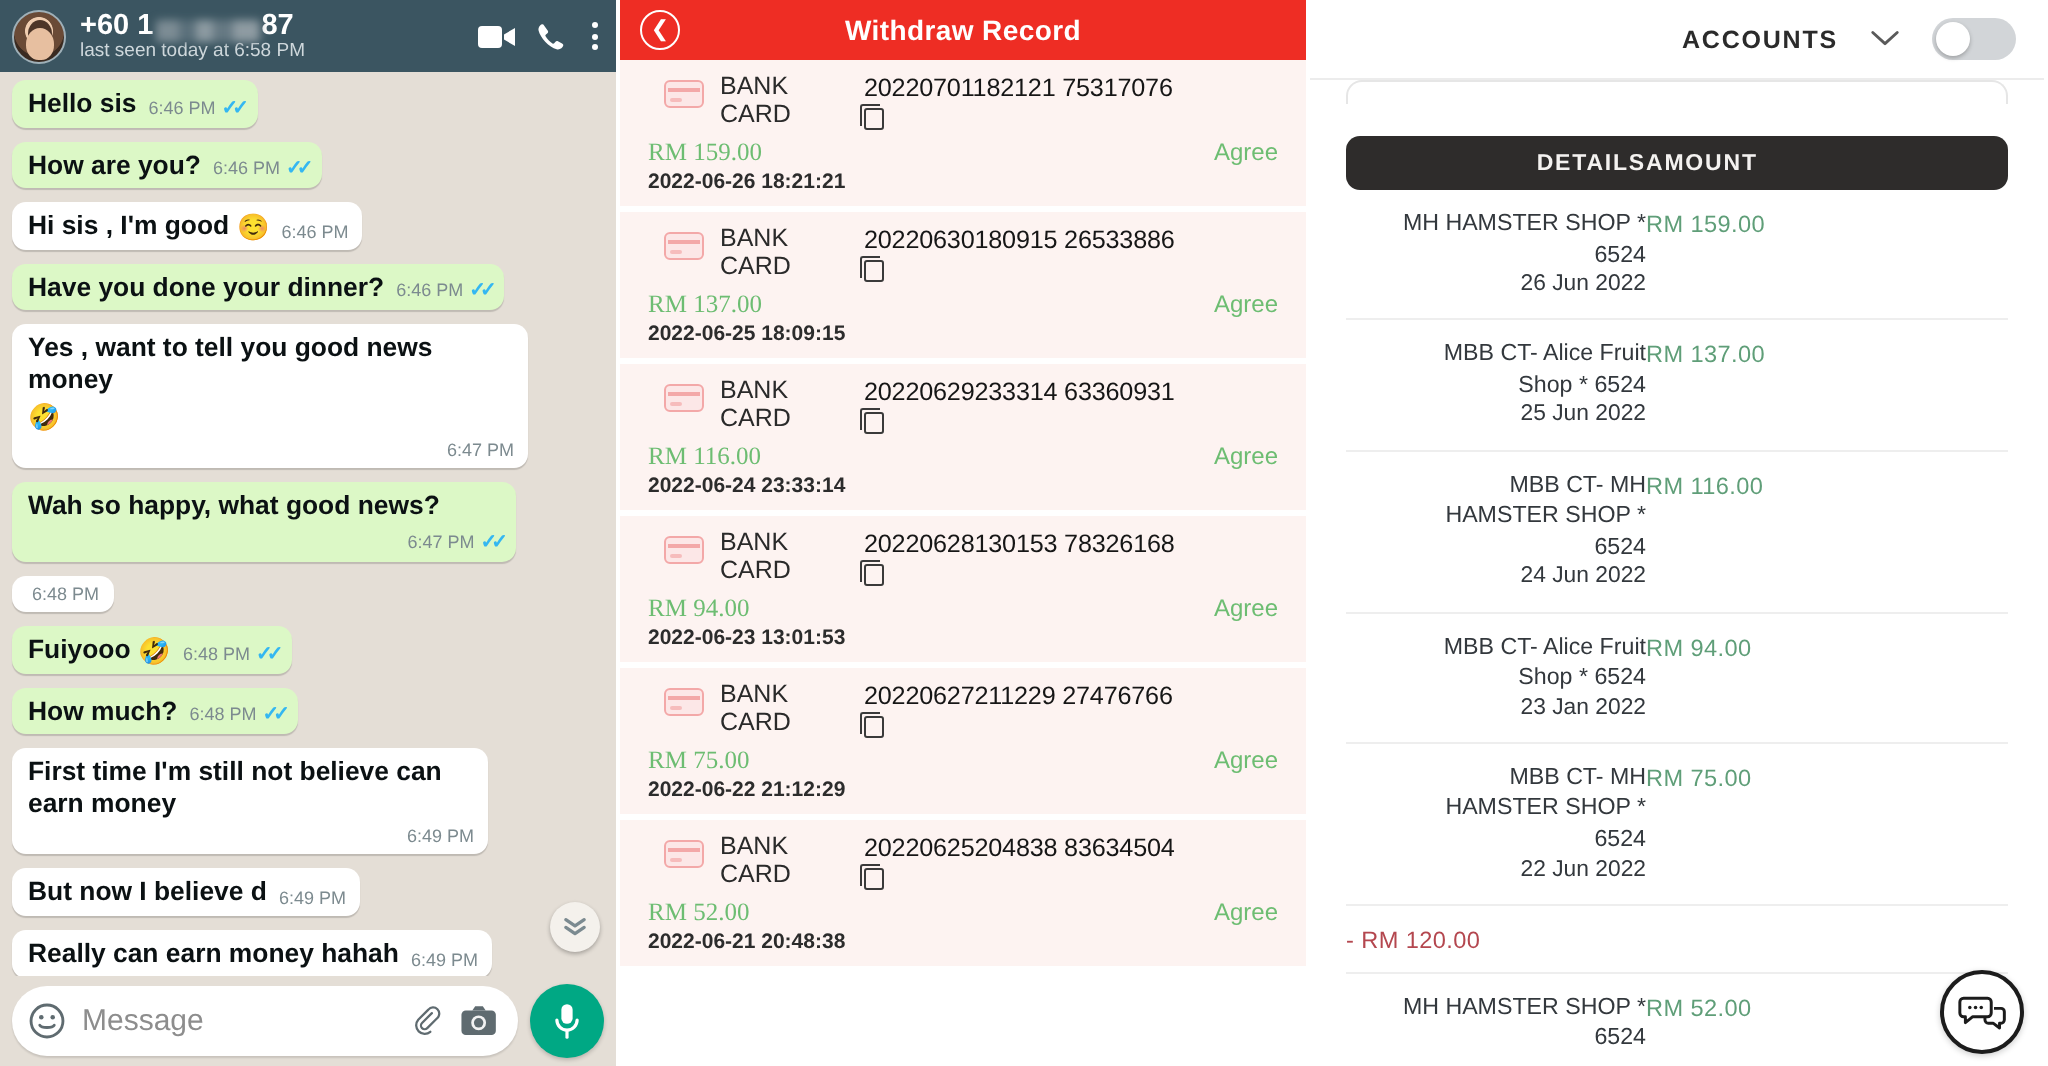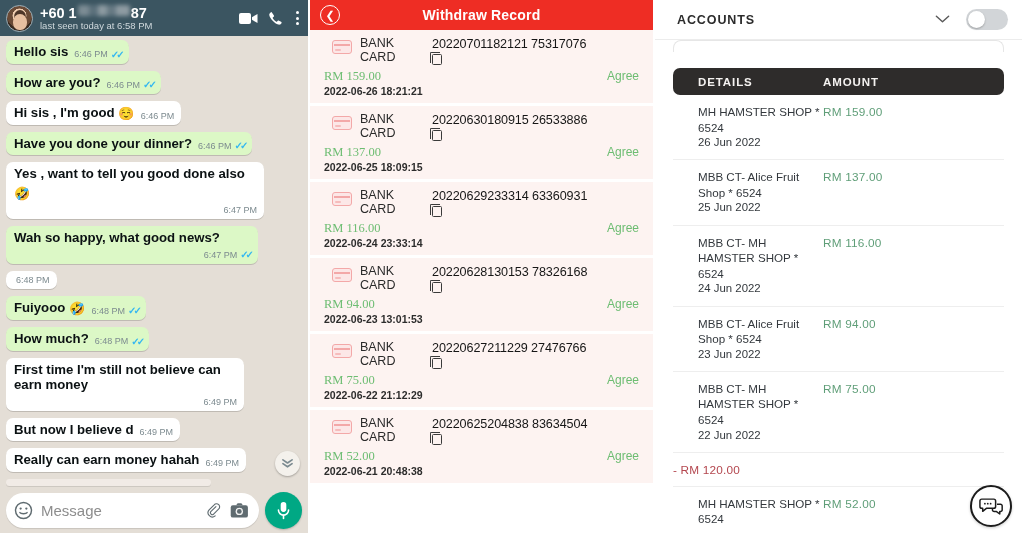--- a/index.html
+++ b/index.html
@@ -27,21 +27,21 @@
     overflow: hidden; position: relative;
   }
   .avatar::after{
     content:""; position:absolute; left:6px; top:8px; width:14px; height:16px;
     border-radius:50% 50% 45% 45%; background:#e7bfa0;
     box-shadow: 0 -5px 0 -1px #4d3528;
   }
   .hdr-txt { margin-left: 7px; line-height: 1.12; flex: 1 1 auto; min-width: 0; }
   .hdr-name {
     color: #ffffff; font-size: 14.5px; font-weight: bold;
-    display: flex; align-items: flex-start; white-space: nowrap;
+    display: flex; align-items: flex-end; white-space: nowrap;
   }
   .blur-seg {
     display: inline-block; height: 11px; width: 52px; margin: 0 1px;
     background: linear-gradient(90deg,#7c8c94 0 22%, #5b707b 22% 38%, #8c9aa1 38% 55%, #667983 55% 74%, #8e9ba2 74% 100%);
     filter: blur(2.1px); border-radius: 2px; vertical-align: middle;
   }
   .hdr-sub { color: #cfd8dc; font-size: 9.5px; white-space: nowrap; }
   .hdr-ico { color: #ffffff; margin-left: 10px; flex: 0 0 auto; display: flex; align-items: center; }
   .dots { display: flex; flex-direction: column; gap: 2.5px; padding: 0 3px; }
   .dots i { width: 3px; height: 3px; background: #fff; border-radius: 50%; display: block; }
@@ -136,21 +136,21 @@
   .wd-copy::before{
     content:""; position:absolute; left:-3px; top:-3px; width:9px; height:10px;
     border:1.3px solid #3a3a3a; border-right:none; border-bottom:none; border-radius:1.5px 0 0 0;
   }
   .wd-mid { display: flex; justify-content: space-between; align-items: baseline; margin-top: 4px; }
   .wd-amt { font-size: 12.5px; color: #6dbd72; font-family: "Liberation Serif", serif; }
   .wd-agree { font-size: 12px; color: #6dbd72; }
   .wd-date { font-size: 10.5px; color: #2c2c2c; font-weight: bold; margin-top: 1px; }
 
   
-  .acc-panel { width: 367px; height: 533px; background: #ffffff; position: relative; display: flex; flex-direction: column; }
+  .acc-panel { width: 367px; height: 533px; background: #ffffff; position: relative; display: flex; flex-direction: column; text-align: right; }
   .acc-header {
     flex: 0 0 40px; display: flex; align-items: center; padding: 0 14px 0 22px; gap: 10px;
     border-bottom: 1px solid #ececec;
   }
   .acc-title { font-size: 12.5px; font-weight: bold; color: #2b2b2b; letter-spacing: .9px; flex: 1 1 auto; }
   .chev { color: #5a5a5a; font-size: 13px; padding: 0 6px; }
   .toggle {
     width: 42px; height: 21px; border-radius: 11px; background: #d2d5d8; position: relative; flex: 0 0 42px;
   }
   .toggle::after {
@@ -257,21 +257,21 @@
           <span class="btxt">Have you done your dinner?</span>
           <span class="meta">
             <span>6:46 PM</span>
             <span class="ticks">✓✓</span>
           </span>
         </div>
       </div>
 
       <div class="msg-row in">
         <div class="bubble in" style="max-width:258px;">
-          <span class="btxt">Yes , want to tell you good done also</span>
+          <span class="btxt">Yes , want to tell you good news money</span>
           <span class="emo">🤣</span>
           <span class="meta wide-meta">
             <span>6:47 PM</span>
           </span>
         </div>
       </div>
 
       <div class="msg-row out">
         <div class="bubble out">
           <span class="btxt">Wah so happy, what good news?</span>
@@ -528,21 +528,21 @@
         <div class="acc-desc">
           <div>MBB CT- MH HAMSTER SHOP * 6524</div>
           <div class="acc-date">24 Jun 2022</div>
         </div>
         <div class="acc-amt">RM 116.00</div>
       </div>
 
       <div class="acc-row">
         <div class="acc-desc">
           <div>MBB CT- Alice Fruit Shop * 6524</div>
-          <div class="acc-date">23 Jun 2022</div>
+          <div class="acc-date">23 Jan 2022</div>
         </div>
         <div class="acc-amt">RM 94.00</div>
       </div>
 
       <div class="acc-row">
         <div class="acc-desc">
           <div>MBB CT- MH HAMSTER SHOP * 6524</div>
           <div class="acc-date">22 Jun 2022</div>
         </div>
         <div class="acc-amt">RM 75.00</div>

